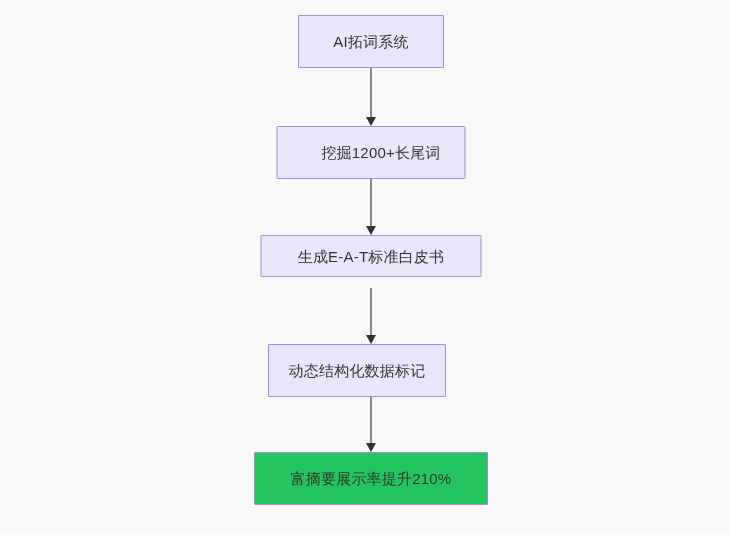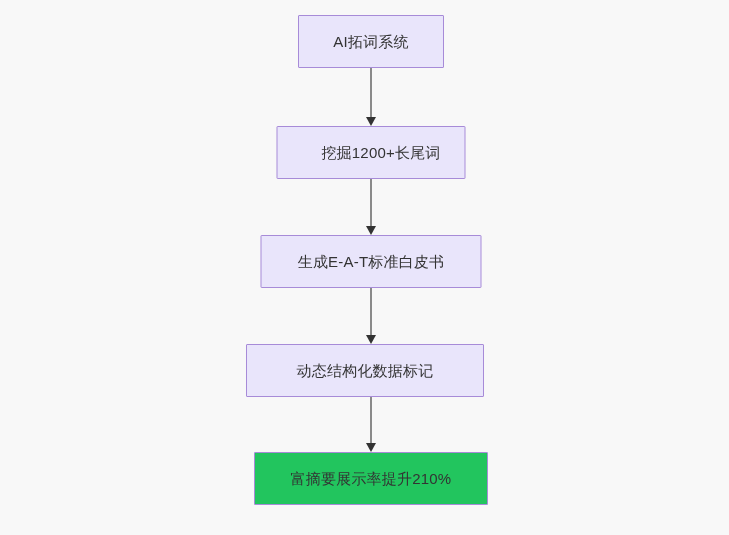--- a/index.html
+++ b/index.html
@@ -82,22 +82,22 @@
     <div class="edge" style="left: 371px; top: 397px; width: 14px; height: 55px;">
       <div class="edge-line" style="height: 47px; background: rgb(138, 138, 138);"></div>
       <div class="edge-head" style="border-top-color: rgb(51, 51, 51);"></div>
     </div>
     <div class="node" style="left: 371px; top: 15px; width: 146px; height: 53px; background: rgb(233, 229, 251); border-color: rgb(167, 139, 216);">
       <span class="node-label" style="color: rgb(51, 51, 51);">AI拓词系统</span>
     </div>
     <div class="node" style="left: 371px; top: 126px; width: 189px; height: 53px; background: rgb(233, 229, 251); border-color: rgb(167, 139, 216); padding-left: 20px;">
       <span class="node-label" style="color: rgb(51, 51, 51);">挖掘1200+长尾词</span>
     </div>
-    <div class="node" style="left: 371px; top: 235px; width: 221px; height: 53px; background: rgb(233, 229, 251); border-color: rgb(167, 139, 216);">
+    <div class="node" style="left: 371px; top: 235px; width: 221px; height: 42px; background: rgb(233, 229, 251); border-color: rgb(167, 139, 216);">
       <span class="node-label" style="color: rgb(51, 51, 51);">生成E-A-T标准白皮书</span>
     </div>
-    <div class="node" style="left: 365px; top: 344px; width: 238px; height: 53px; background: rgb(233, 229, 251); border-color: rgb(167, 139, 216);">
+    <div class="node" style="left: 357px; top: 344px; width: 178px; height: 53px; background: rgb(233, 229, 251); border-color: rgb(167, 139, 216);">
       <span class="node-label" style="color: rgb(51, 51, 51);">动态结构化数据标记</span>
     </div>
     <div class="node" style="left: 371px; top: 452px; width: 234px; height: 53px; background: #22c55e; border-color: rgb(167, 139, 216);">
       <span class="node-label" style="color: rgb(51, 51, 51);">富摘要展示率提升210%</span>
     </div>
   </div>
 
 </body></html>

